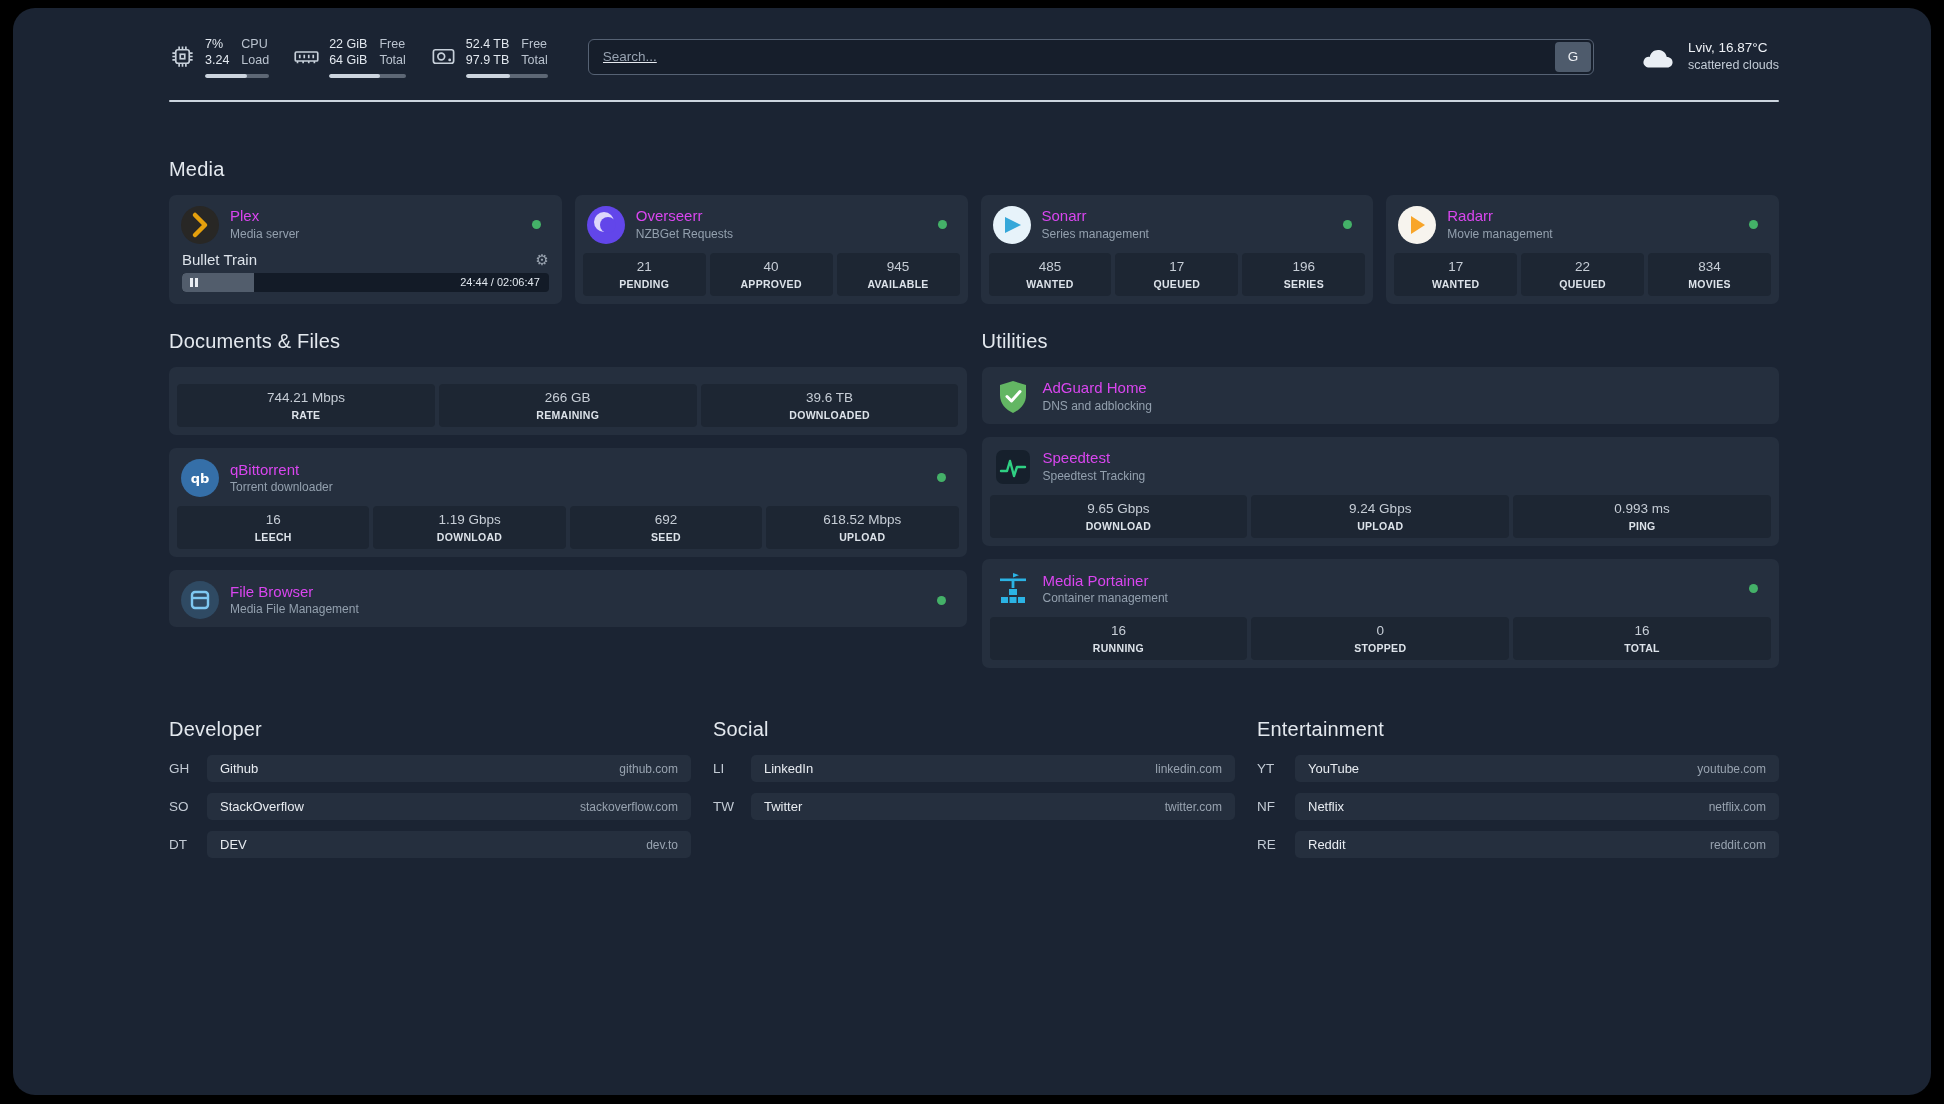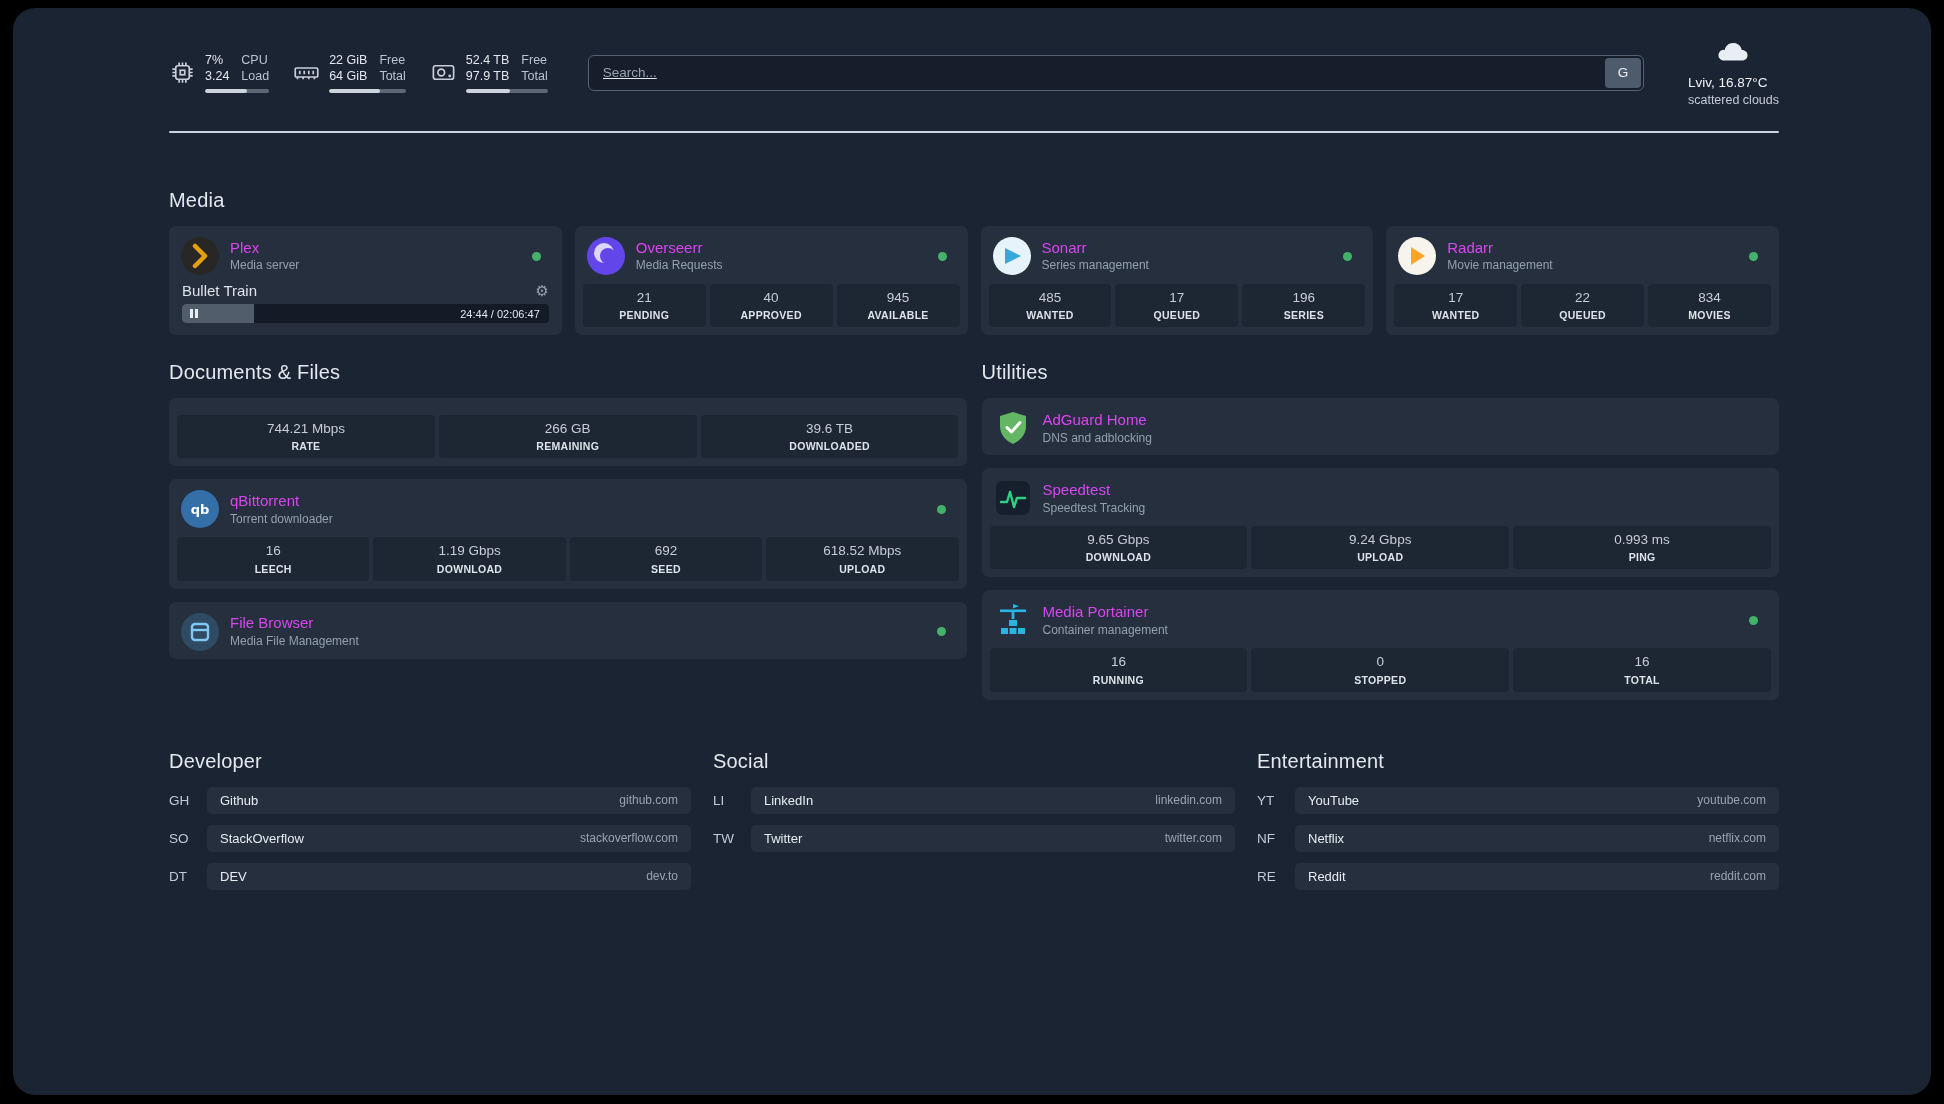--- a/index.html
+++ b/index.html
@@ -27,21 +27,21 @@
   .search { width:100%; height:36px; background:rgba(0,0,0,0.15);
             border:1px solid #566274; border-radius:6px; color:#e6eaf0;
             font-size:13.5px; padding:0 48px 0 14px; outline:none;
             font-family:"Liberation Sans", sans-serif;text-decoration:underline; }
   .search::placeholder { color:#97a2b0; }
   .g-btn { position:absolute; right:3px; top:3px; bottom:3px; width:36px;
            background:#4e5b6c; border:none; border-radius:4px; color:#eef1f5;
            font-size:13.5px; cursor:pointer; display:flex; align-items:center;
            justify-content:center; font-family:"Liberation Sans", sans-serif; }
 
-  .weather { display:flex; align-items:center; gap:10px;flex-direction:column; }
+  .weather { display:flex; align-items:center; gap:10px; }
   .weather-icon { width:40px; height:28px; display:flex; }
   .weather-text { display:flex; flex-direction:column; line-height:1.35; }
   .weather-loc { font-size:13.5px; color:#eef1f6; }
   .weather-cond { font-size:12.5px; color:#c3ccd6; }
 
   .divider { margin-top:22px; height:2px; background:#ccd5df; border-radius:1px; }
 
   
   .section-title { font-size:20px; font-weight:500; color:#e3e8ee; letter-spacing:.2px; }
   .media-section { margin-top:56px; }
@@ -233,21 +233,21 @@
           <div class="card-head">
             <span class="svc-icon">
               <svg viewBox="0 0 38 38" width="38" height="38">
                 <circle cx="19" cy="19" r="19" fill="#6246ea"></circle>
                 <circle cx="17" cy="16" r="10" fill="#ddd6fb"></circle>
                 <circle cx="21" cy="19" r="8" fill="#6246ea"></circle>
               </svg>
             </span>
             <span class="svc-text">
               <span class="svc-name">Overseerr</span>
-              <span class="svc-desc">Media Requests</span>
+              <span class="svc-desc">NZBGet Requests</span>
             </span>
             <span class="dot"></span>
           </div>
           <div class="stats">
             <div class="stat">
               <div class="stat-v">21</div>
               <div class="stat-l">PENDING</div>
             </div>
             <div class="stat">
               <div class="stat-v">40</div>

